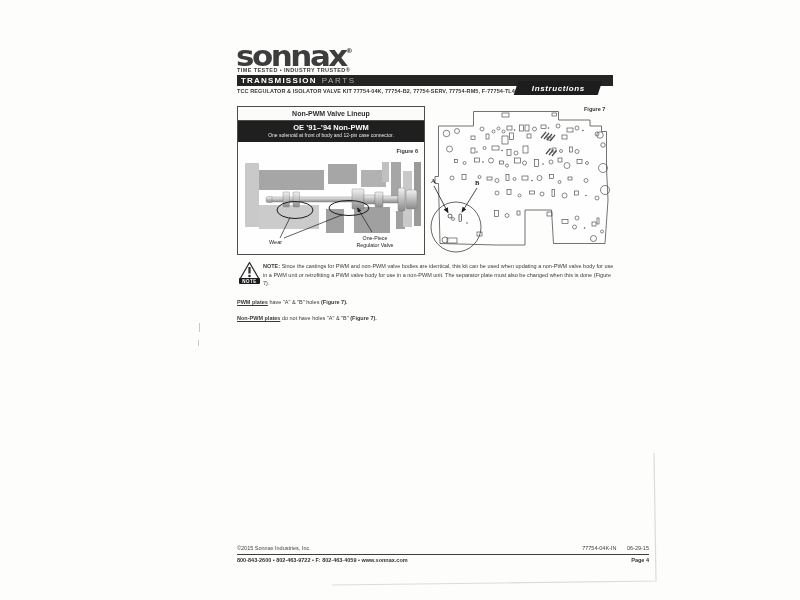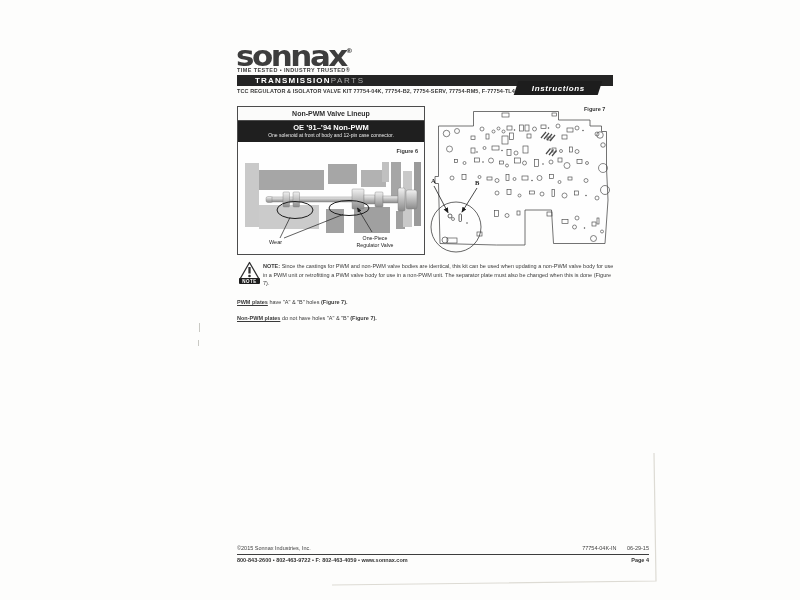--- a/index.html
+++ b/index.html
@@ -26,22 +26,22 @@
     left:237px; top:67px;
     font-size:5.5px; font-weight:bold; letter-spacing:.4px; color:#3c3c3c;
     white-space:nowrap;
   }
   .brandbar {
     left:237px; top:75px; width:376px; height:11px;
     background:#242424; color:#fff;
     display:flex; align-items:center; padding-left:4px;
     white-space:nowrap;
   }
-  .brandbar .t1 { font-size:8px; font-weight:bold; letter-spacing:1.2px;margin-left:14px; }
-  .brandbar .t2 { font-size:8px; letter-spacing:1.6px; color:#ababab; }
+  .brandbar .t1 { font-size:8px; font-weight:bold; letter-spacing:1.2px; }
+  .brandbar .t2 { font-size:8px; letter-spacing:1.6px; color:#ababab; margin-left:5px; }
   .kitline {
     left:237px; top:88px;
     font-size:5.5px; font-weight:bold; color:#383838; letter-spacing:.1px;
     white-space:nowrap;
   }
   .instag {
     left:516px; top:81px; width:84px; height:14px;
     background:#1d1d1d; transform:skewX(-18deg);
     display:flex; align-items:center; justify-content:center;
   }

